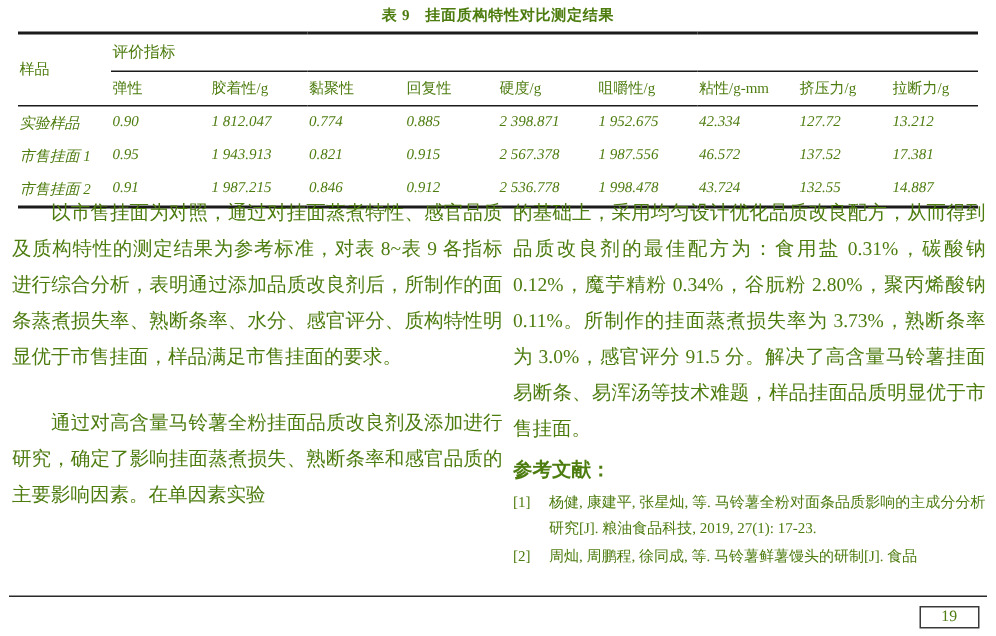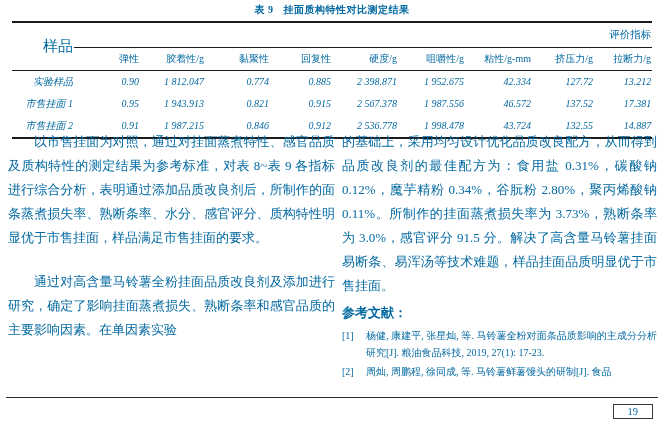--- a/index.html
+++ b/index.html
@@ -2,21 +2,21 @@
 <html><head>
 <meta charset="utf-8">
 <style>
   * { margin: 0; padding: 0; box-sizing: border-box; }
   html, body { background: #e8e8e8; }
   .page {
     position: relative;
     width: 664px;
     height: 424px;
     background: #ffffff;
-    color: #0369a1;
+    color: #4d7c0f;
     font-family: "Liberation Serif", "DejaVu Serif", serif;
     overflow: hidden;
     margin: 0 auto;
   }
   
   .tbl-title {
     position: absolute;
     top: 3px; left: 0; right: 0;
     text-align: center;
     font-size: 10px;
@@ -28,30 +28,30 @@
     position: absolute;
     top: 21px; left: 12px;
     width: 640px;
     border-collapse: collapse;
     table-layout: fixed;
     font-size: 10px;
     border-top: 2px solid #1b1b1b;
     border-bottom: 2px solid #1b1b1b;
   }
   table.results th, table.results td {
-    text-align: right;
+    text-align: left;
     vertical-align: middle;
     font-weight: normal;
     padding: 4px 1px;
     white-space: nowrap;
     overflow: hidden;
   }
   table.results .corner {
     border-bottom: 1px solid #1b1b1b;
-    font-size: 15px;
+    font-size: 10px;
   }
   table.results .group {
     height: 25px;
     border-bottom: 1px solid #1b1b1b;
     font-size: 10.5px;
   }
   table.results .colhead th {
     height: 21px;
     border-bottom: 1px solid #1b1b1b;
   }

